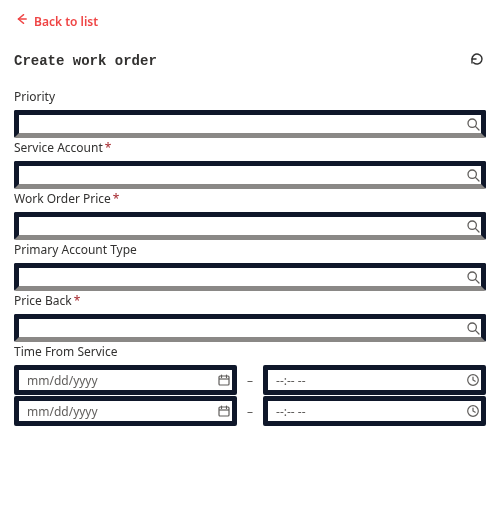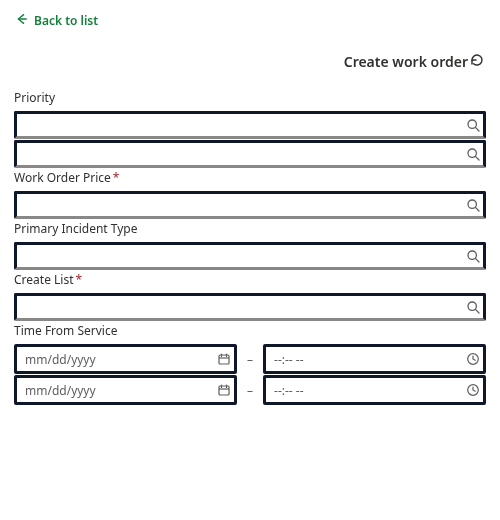--- a/index.html
+++ b/index.html
@@ -6,33 +6,35 @@
     body {
       font-family: "Segoe UI", system-ui, -apple-system, sans-serif;
       font-size: 12px;
       color: #333;
       background: #fff;
       width: 500px;
       padding: 12px 14px 14px 14px;
     }
     .back-row {
       display: flex;
+      align-items: center;
       gap: 6px;
       font-size: 12px;
       font-weight: 600;
-      color: #15803d;
+      color: #ef4444;
       cursor: pointer;
       margin-bottom: 22px;
     }
     .back-row svg { width: 14px; height: 14px; stroke: #323130; }
     .title-row {
       display: flex;
       align-items: center;
-      justify-content: flex-end;
+      justify-content: space-between;
       margin-bottom: 18px;
+      font-family: Liberation Mono, monospace;
     }
     .title-row h1 {
       font-size: 14px;
       font-weight: 600;
       color: #323130;
     }
     .refresh-btn {
       width: 18px; height: 18px;
       display: flex; align-items: center; justify-content: center;
       cursor: pointer;
@@ -43,21 +45,21 @@
     }
     .field-label {
       font-size: 12px;
       color: #323130;
       display: block;
       margin-bottom: 5px;
     }
     .req { color: #a4262c; margin-left: 2px; }
     .lookup-input, .date-input, .time-input, .textarea {
       width: 100%;
-      border: 3px solid #0f172a;
+      border: 5px solid #0f172a;
       border-radius: 2px;
       background: #fff;
       font-family: inherit;
       font-size: 12px;
       color: #605e5c;
     }
     .lookup-input {
       height: 28px;
       padding: 0 28px 0 6px;
       border-bottom-color: #8a8886;
@@ -148,20 +150,23 @@
   <label class="field-label">Priority</label>
   <span class="lookup-wrap">
     <input class="lookup-input" value="" style="">
     <span class="trailing-icon"><svg viewBox="0 0 14 14">
           <use href="#i-search"></use>
         </svg></span>
   </span>
 </div>
 
 <div class="field">
+  <label class="field-label">
+    <span>Service Account</span><span class="req">*</span>
+  </label>
   <span class="lookup-wrap">
     <input class="lookup-input" value="" style="">
     <span class="trailing-icon"><svg viewBox="0 0 14 14">
           <use href="#i-search"></use>
         </svg></span>
   </span>
 </div>
 
 <div class="field">
   <label class="field-label">
@@ -169,32 +174,32 @@
   </label>
   <span class="lookup-wrap">
     <input class="lookup-input" value="" style="">
     <span class="trailing-icon"><svg viewBox="0 0 14 14">
           <use href="#i-search"></use>
         </svg></span>
   </span>
 </div>
 
 <div class="field">
-  <label class="field-label">Primary Incident Type</label>
+  <label class="field-label">Primary Account Type</label>
   <span class="lookup-wrap">
     <input class="lookup-input" value="" style="">
     <span class="trailing-icon"><svg viewBox="0 0 14 14">
           <use href="#i-search"></use>
         </svg></span>
   </span>
 </div>
 
 <div class="field">
   <label class="field-label">
-    <span>Create List</span><span class="req">*</span>
+    <span>Price Back</span><span class="req">*</span>
   </label>
   <span class="lookup-wrap">
     <input class="lookup-input" value="" style="">
     <span class="trailing-icon"><svg viewBox="0 0 14 14">
           <use href="#i-search"></use>
         </svg></span>
   </span>
 </div>
 
 <div class="field">

